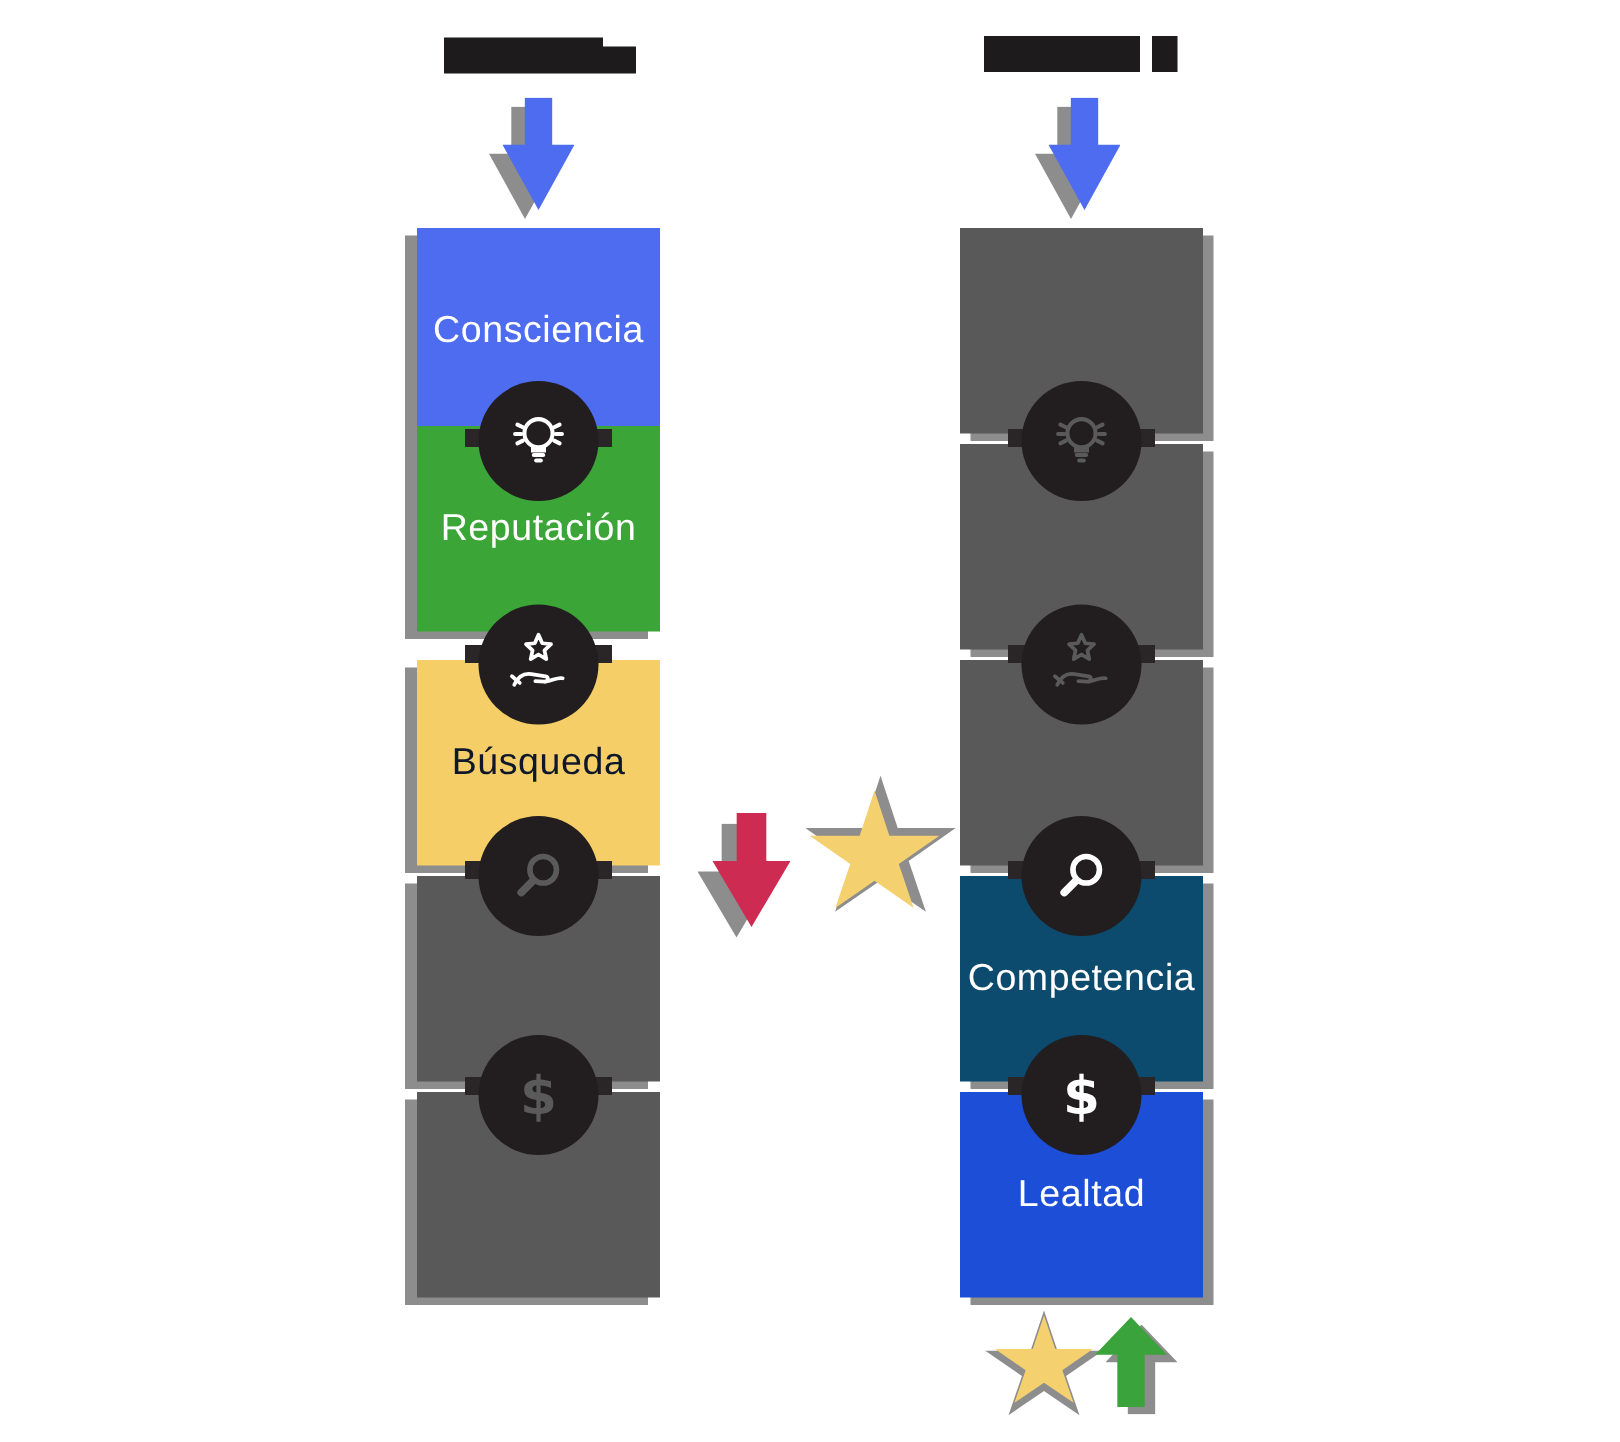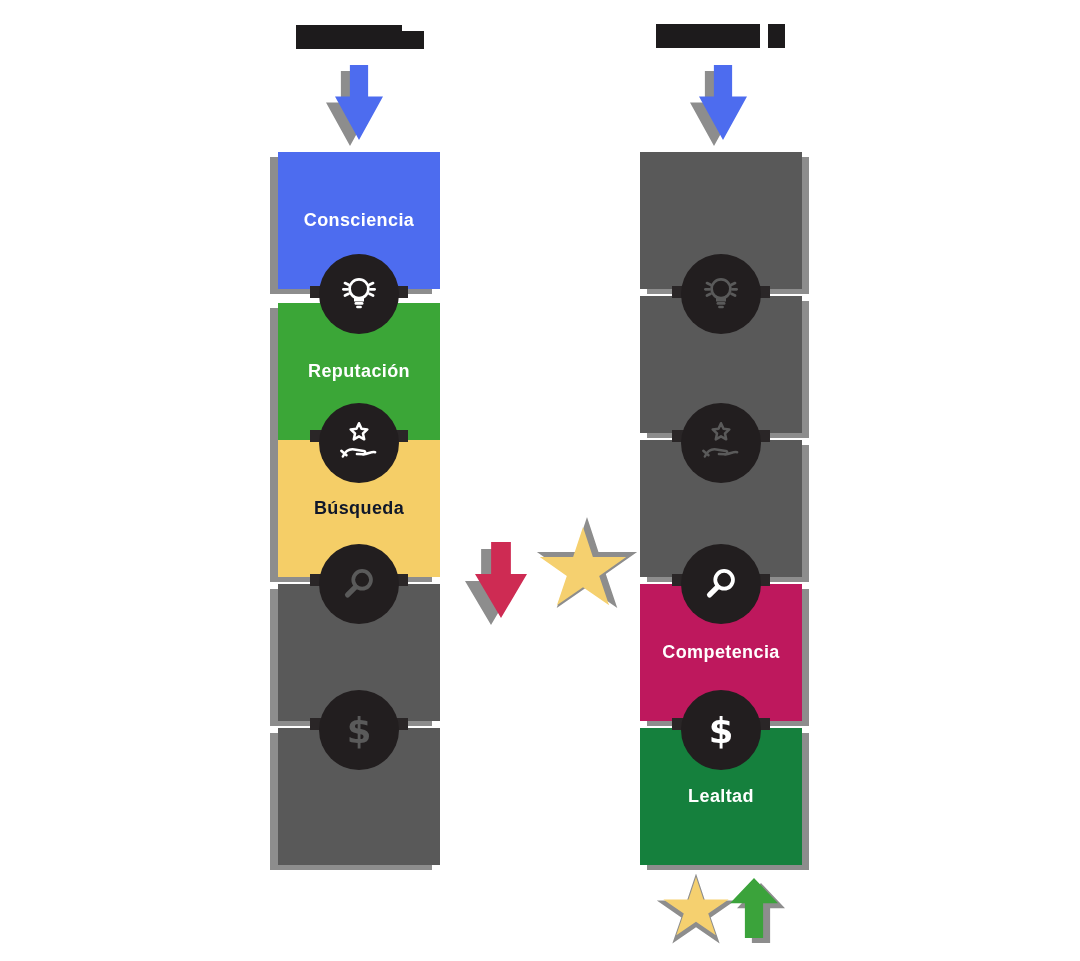--- a/index.html
+++ b/index.html
@@ -6,23 +6,23 @@
   .page{position:relative;width:1080px;height:961px;background:#FFFFFF;overflow:hidden;
         font-family:"Liberation Sans",sans-serif;}
 
   
   .red-bar{position:absolute;background:#1D1B1C;}
 
   
   .stage{position:absolute;width:162px;height:137px;display:flex;align-items:center;justify-content:center;}
   .funnel-a .stage{box-shadow:-8px 5px 0 #8D8D8D;}
   .funnel-b .stage{box-shadow:7px 5px 0 #8D8D8D;}
-  .stage .label{font-size:18px;letter-spacing:.4px;font-weight:700;}
-
-  .fa-s1{left:278px;top:152px;} .fa-s2{left:278px;top:303px;} .fa-s3{left:278px;top:440px;}
+  .stage .label{font-size:25px;letter-spacing:.4px;font-weight:400;}
+
+  .fa-s1{left:278px;top:152px;} .fa-s2{left:278px;top:284px;} .fa-s3{left:278px;top:440px;}
   .fa-s4{left:278px;top:584px;} .fa-s5{left:278px;top:728px;}
   .fb-s1{left:640px;top:152px;} .fb-s2{left:640px;top:296px;} .fb-s3{left:640px;top:440px;}
   .fb-s4{left:640px;top:584px;} .fb-s5{left:640px;top:728px;}
 
   
   .tab{position:absolute;width:98px;height:12px;background:#2A2627;}
   .fa-t1{left:310px;top:286px;} .fa-t2{left:310px;top:430px;} .fa-t3{left:310px;top:574px;} .fa-t4{left:310px;top:718px;}
   .fb-t1{left:672px;top:286px;} .fb-t2{left:672px;top:430px;} .fb-t3{left:672px;top:574px;} .fb-t4{left:672px;top:718px;}
 
   
@@ -137,24 +137,24 @@
   <div class="funnel-b">
     <div class="stage fb-s1" style="background: rgb(89, 89, 89);">
       <span class="label" style="color: rgb(255, 255, 255);"></span>
     </div>
     <div class="stage fb-s2" style="background: rgb(89, 89, 89);">
       <span class="label" style="color: rgb(255, 255, 255);"></span>
     </div>
     <div class="stage fb-s3" style="background: rgb(89, 89, 89);">
       <span class="label" style="color: rgb(255, 255, 255);"></span>
     </div>
-    <div class="stage fb-s4" style="background: #be185d; align-items: center;">
+    <div class="stage fb-s4" style="background: #0c4a6e; align-items: center;">
       <span class="label" style="color: rgb(255, 255, 255);">Competencia</span>
     </div>
-    <div class="stage fb-s5" style="background: #15803d;">
+    <div class="stage fb-s5" style="background: #1d4ed8;">
       <span class="label" style="color: rgb(255, 255, 255);">Lealtad</span>
     </div>
 
     <span class="tab fb-t1"></span>
     <span class="tab fb-t2"></span>
     <span class="tab fb-t3"></span>
     <span class="tab fb-t4"></span>
 
     <div class="icon fb-i1" data-state="inactive">
       <svg viewBox="0 0 48 48" fill="none" stroke="currentColor" stroke-width="2.6" stroke-linecap="round">

